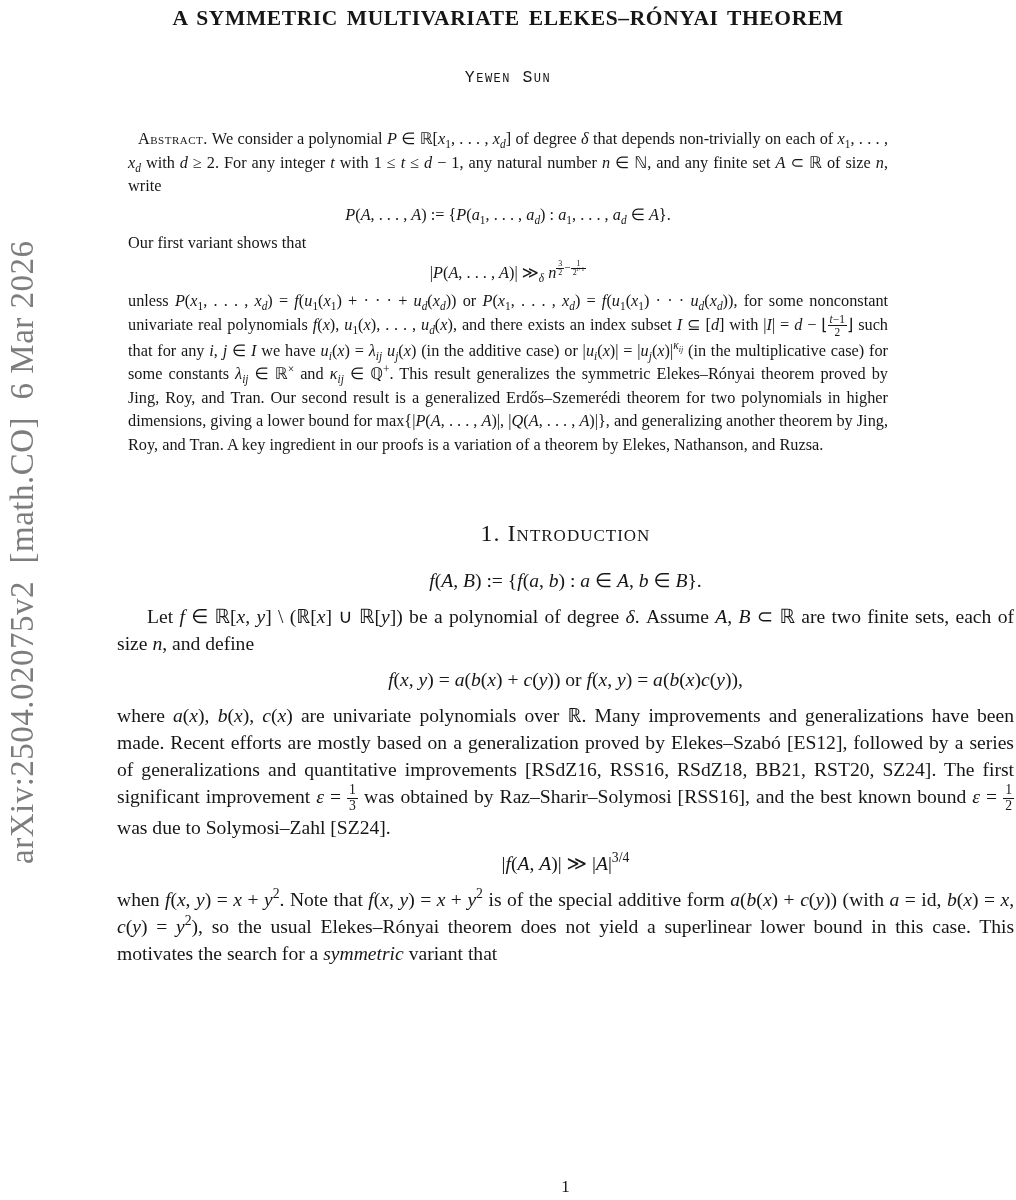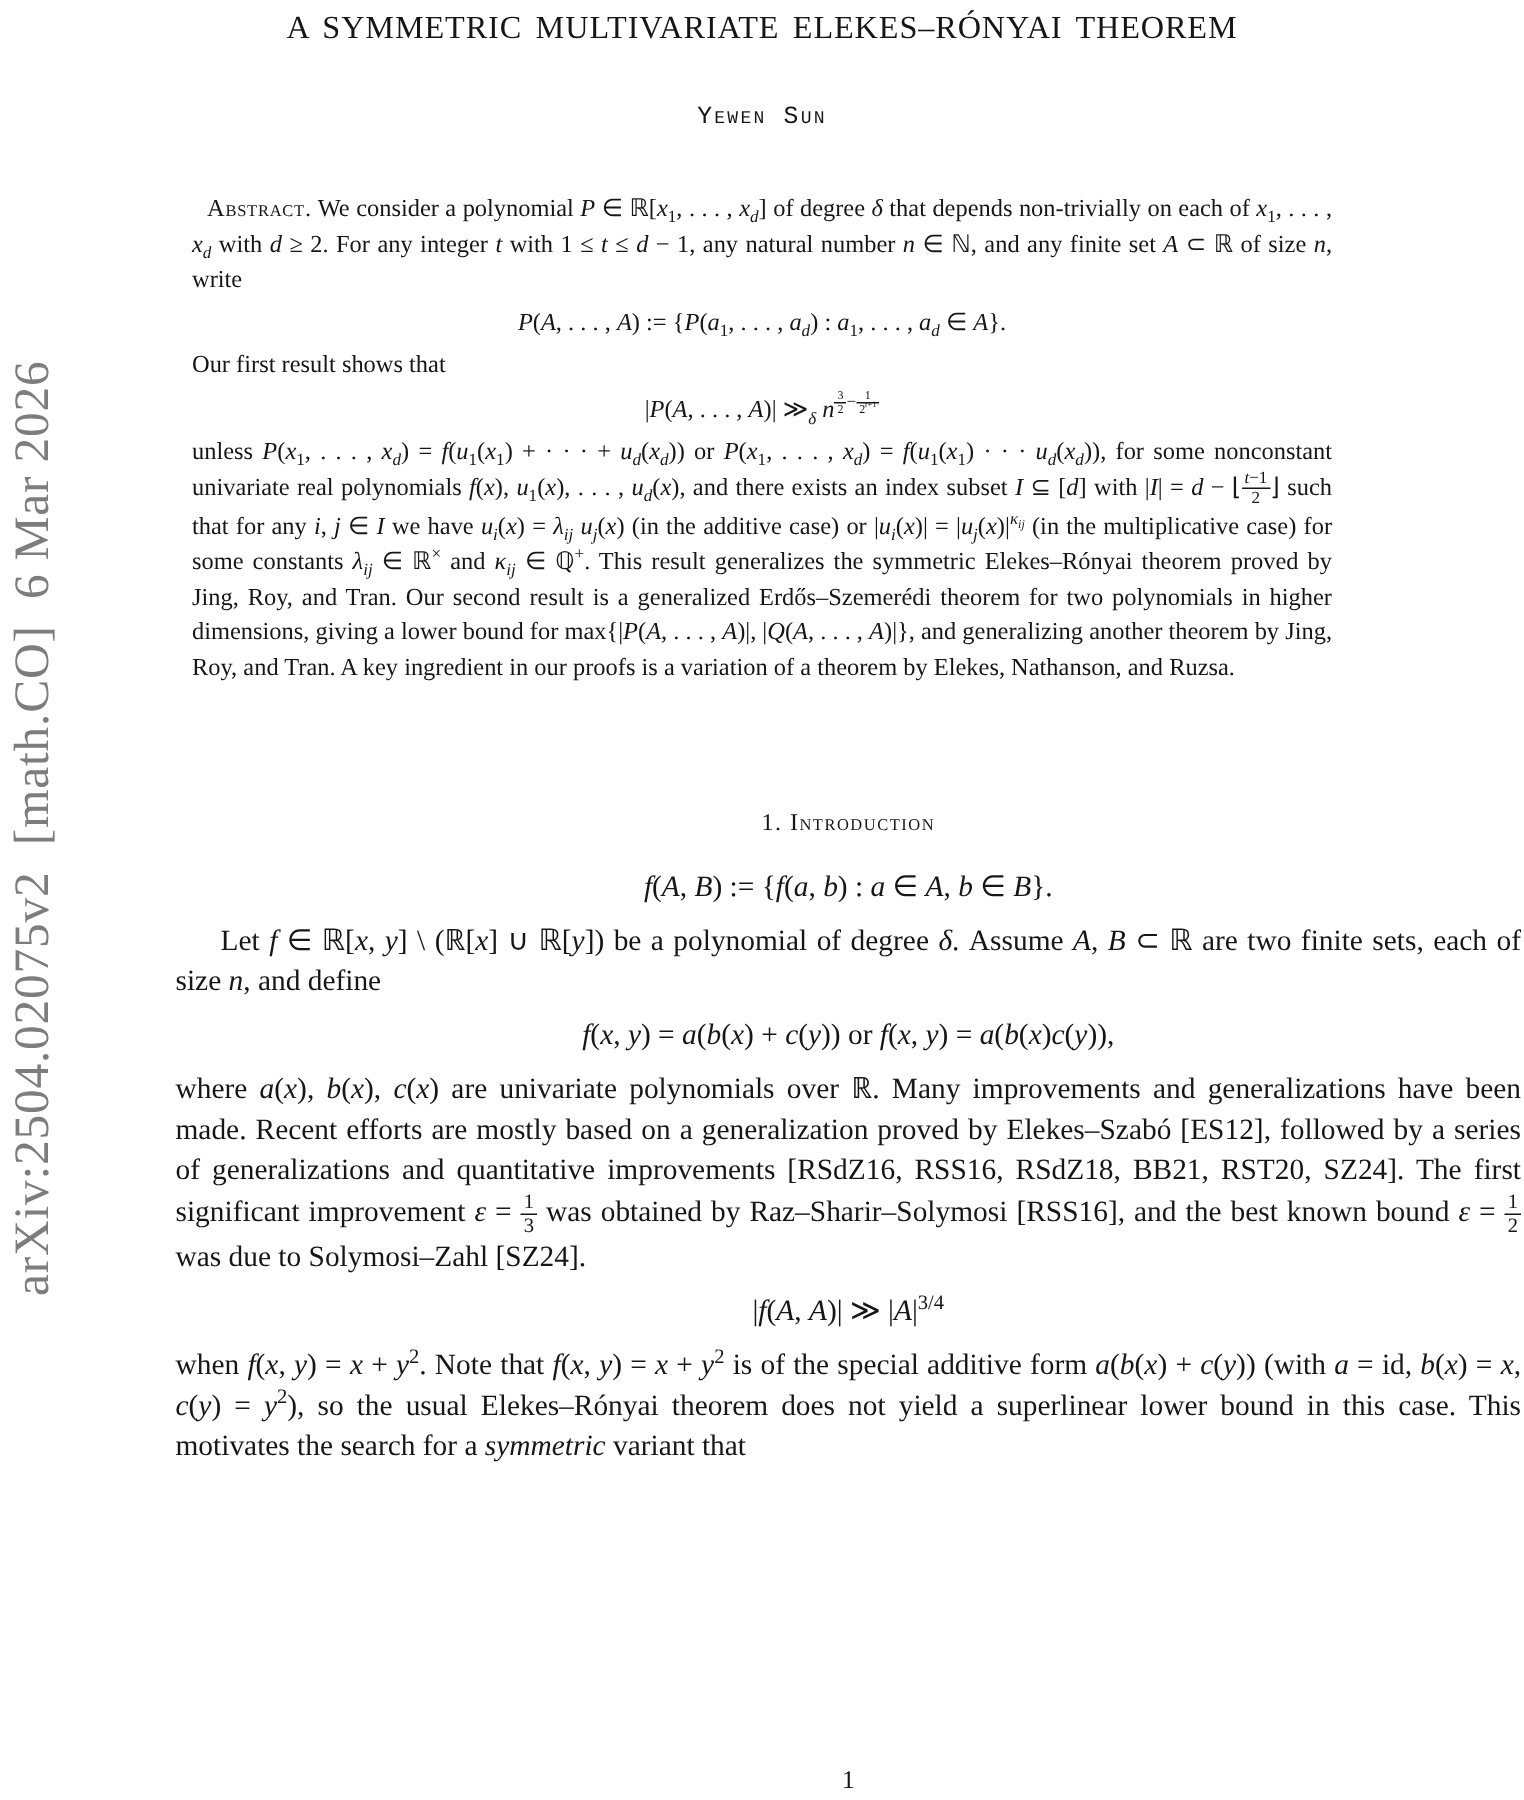--- a/index.html
+++ b/index.html
@@ -9,37 +9,37 @@
     font-family:"Liberation Serif","DejaVu Serif",serif;
   }
   .arxiv-banner{
     position:absolute;top:163px;left:4px;height:778px;
     writing-mode:vertical-rl;transform:rotate(180deg);
     font-size:33px;color:#7d7d7d;text-align:center;white-space:pre;
     letter-spacing:0.5px;
   }
   .content{position:absolute;top:0;left:0;width:1016px;}
   .paper-title{
-    margin-top:6px;text-align:center;font-weight:normal;font-size:21.5px;
+    margin-top:6px;text-align:center;font-weight:bold;font-size:21.5px;
     letter-spacing:0.6px;word-spacing:3px;
   }
   .author{
     margin-top:37px;text-align:center;font-variant:small-caps;
     font-size:16.5px;letter-spacing:1.5px;font-family:Liberation Mono, monospace;
   }
   .abstract{
     width:760px;margin:40px auto 0;font-size:16.3px;line-height:23.5px;
     text-align:justify;
   }
   .abstract .formula{margin:5px 0;}
   .abstract .lead{text-indent:10px;}
   .sc{font-variant:small-caps;letter-spacing:0.5px;}
   .section-heading{
-    margin:84px 0 20px 117px;width:897px;text-align:center;
-    font-variant:small-caps;font-size:16px;letter-spacing:1px;
+    margin:64px 0 20px 117px;width:897px;text-align:center;
+    font-variant:small-caps;font-size:24px;letter-spacing:1px;
   }
   .body-col{
     margin-left:117px;width:897px;font-size:19.6px;line-height:27px;
     text-align:justify;
   }
   .body-col .formula{margin:9px 0;}
   .blk{margin:0;font-family:Liberation Serif, serif;}
   .formula{text-align:center;text-indent:0;}
   .text-indent{text-indent:30px;}
   sup,sub{line-height:0;}
@@ -58,21 +58,21 @@
 
 <div class="arxiv-banner">arXiv:2504.02075v2  [math.CO]  6 Mar 2026</div>
 
 <div class="content">
   <div class="paper-title">A SYMMETRIC MULTIVARIATE ELEKES–RÓNYAI THEOREM</div>
   <div class="author">Yewen Sun</div>
 
   <div class="abstract">
       <div class="blk text lead"><span class="sc">Abstract.</span> We consider a polynomial <i>P</i> ∈ ℝ[<i>x</i><sub>1</sub>, . . . , <i>x<sub>d</sub></i>] of degree <i>δ</i> that depends non-trivially on each of <i>x</i><sub>1</sub>, . . . , <i>x<sub>d</sub></i> with <i>d</i> ≥ 2. For any integer <i>t</i> with 1 ≤ <i>t</i> ≤ <i>d</i> − 1, any natural number <i>n</i> ∈ ℕ, and any finite set <i>A</i> ⊂ ℝ of size <i>n</i>, write</div>
       <div class="blk formula"><i>P</i>(<i>A</i>, . . . , <i>A</i>) := {<i>P</i>(<i>a</i><sub>1</sub>, . . . , <i>a<sub>d</sub></i>) : <i>a</i><sub>1</sub>, . . . , <i>a<sub>d</sub></i> ∈ <i>A</i>}.</div>
-      <div class="blk text">Our first result shows that</div>
+      <div class="blk text">Our first variant shows that</div>
       <div class="blk formula">|<i>P</i>(<i>A</i>, . . . , <i>A</i>)| ≫<sub><i>δ</i></sub> <i>n</i><sup><span class="fr"><span class="fn">3</span><span class="fd">2</span></span>−<span class="fr"><span class="fn">1</span><span class="fd">2<sup><i>t</i>+1</sup></span></span></sup></div>
       <div class="blk text">unless <i>P</i>(<i>x</i><sub>1</sub>, . . . , <i>x<sub>d</sub></i>) = <i>f</i>(<i>u</i><sub>1</sub>(<i>x</i><sub>1</sub>) + · · · + <i>u<sub>d</sub></i>(<i>x<sub>d</sub></i>)) or <i>P</i>(<i>x</i><sub>1</sub>, . . . , <i>x<sub>d</sub></i>) = <i>f</i>(<i>u</i><sub>1</sub>(<i>x</i><sub>1</sub>) · · · <i>u<sub>d</sub></i>(<i>x<sub>d</sub></i>)), for some nonconstant univariate real polynomials <i>f</i>(<i>x</i>), <i>u</i><sub>1</sub>(<i>x</i>), . . . , <i>u<sub>d</sub></i>(<i>x</i>), and there exists an index subset <i>I</i> ⊆ [<i>d</i>] with |<i>I</i>| = <i>d</i> − ⌊<span class="fr"><span class="fn"><i>t</i>−1</span><span class="fd">2</span></span>⌋ such that for any <i>i</i>, <i>j</i> ∈ <i>I</i> we have <i>u<sub>i</sub></i>(<i>x</i>) = <i>λ<sub>ij</sub></i> <i>u<sub>j</sub></i>(<i>x</i>) (in the additive case) or |<i>u<sub>i</sub></i>(<i>x</i>)| = |<i>u<sub>j</sub></i>(<i>x</i>)|<sup><i>κ<sub>ij</sub></i></sup> (in the multiplicative case) for some constants <i>λ<sub>ij</sub></i> ∈ ℝ<sup>×</sup> and <i>κ<sub>ij</sub></i> ∈ ℚ<sup>+</sup>. This result generalizes the symmetric Elekes–Rónyai theorem proved by Jing, Roy, and Tran. Our second result is a generalized Erdős–Szemerédi theorem for two polynomials in higher dimensions, giving a lower bound for max{|<i>P</i>(<i>A</i>, . . . , <i>A</i>)|, |<i>Q</i>(<i>A</i>, . . . , <i>A</i>)|}, and generalizing another theorem by Jing, Roy, and Tran. A key ingredient in our proofs is a variation of a theorem by Elekes, Nathanson, and Ruzsa.</div>
     </div>
 
   <div class="section-heading">1. Introduction</div>
 
   <div class="body-col">
       <div class="blk formula"><i>f</i>(<i>A</i>, <i>B</i>) := {<i>f</i>(<i>a</i>, <i>b</i>) : <i>a</i> ∈ <i>A</i>, <i>b</i> ∈ <i>B</i>}.</div>
       <div class="blk text-indent">Let <i>f</i> ∈ ℝ[<i>x</i>, <i>y</i>] \ (ℝ[<i>x</i>] ∪ ℝ[<i>y</i>]) be a polynomial of degree <i>δ</i>. Assume <i>A</i>, <i>B</i> ⊂ ℝ are two finite sets, each of size <i>n</i>, and define</div>
       <div class="blk formula"><i>f</i>(<i>x</i>, <i>y</i>) = <i>a</i>(<i>b</i>(<i>x</i>) + <i>c</i>(<i>y</i>)) or <i>f</i>(<i>x</i>, <i>y</i>) = <i>a</i>(<i>b</i>(<i>x</i>)<i>c</i>(<i>y</i>)),</div>

